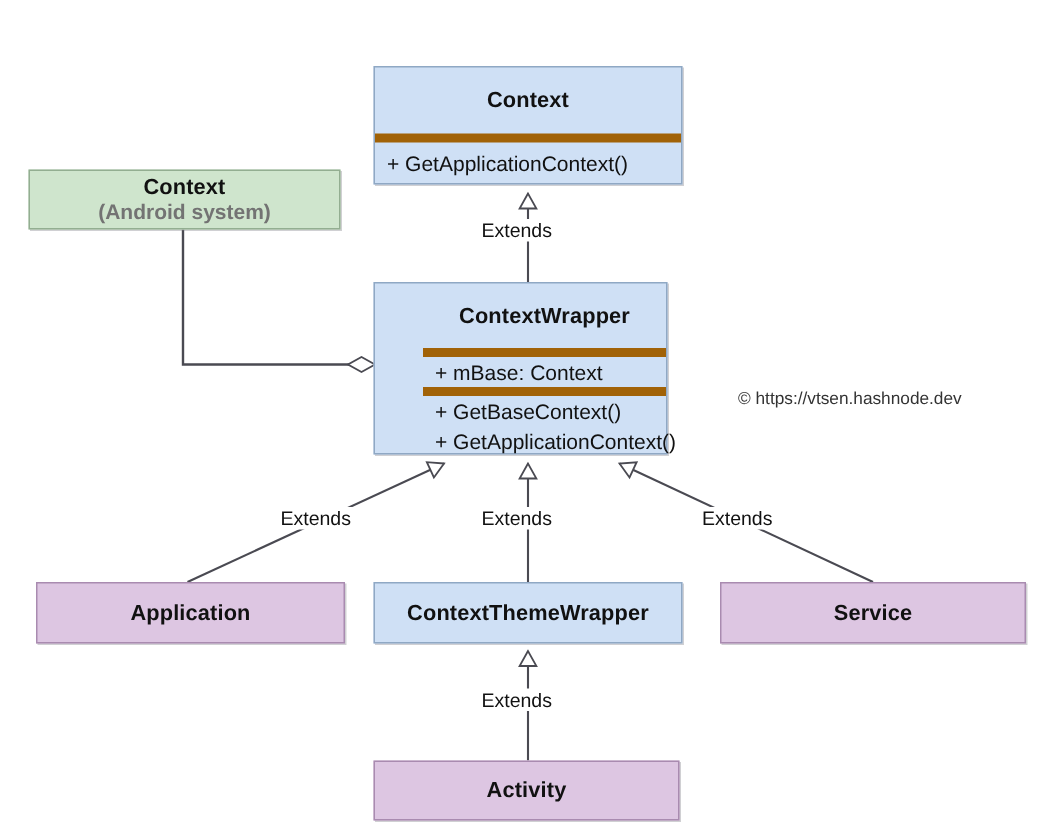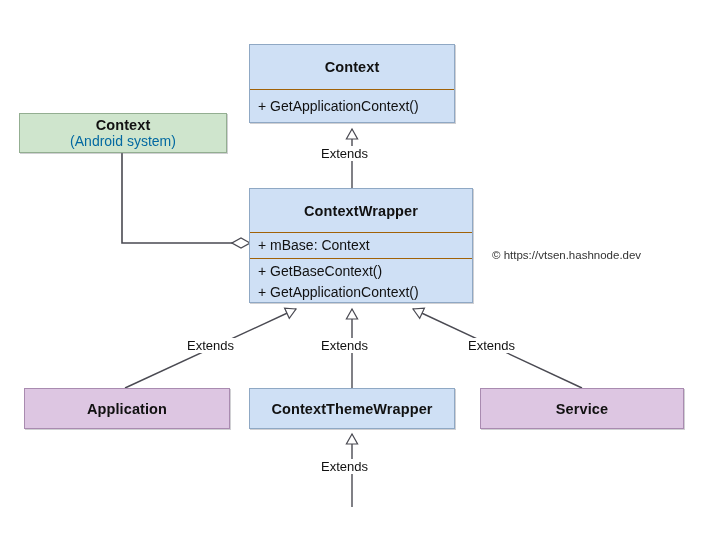--- a/index.html
+++ b/index.html
@@ -37,30 +37,31 @@
 
   .node .title {
     font-weight: bold;
     font-size: 14.5px;
     color: #111111;
     text-align: center;
     letter-spacing: 0.1px;
   }
   .node .subtitle {
     font-size: 14px;
-    color: #0369a1;
+    color: #737373;
     text-align: right;
+    font-weight: bold;
   }
   .compartment {
     box-sizing: border-box;
     display: flex;
     flex-direction: column;
     justify-content: center;
   }
-  .compartment.sep { border-top: 1px solid #a16207; }
+  .compartment.sep { border-top: 6px solid #a16207; }
   .compartment .member {
     font-size: 14px;
     color: #111111;
     padding-left: 8px;
     line-height: 1.45;
     white-space: nowrap;
   }
   .title-comp {
     display: flex;
     flex-direction: column;
@@ -74,20 +75,21 @@
     color: #111111;
     white-space: nowrap;
     background: #ffffff;
     padding: 0 2px;
   }
   .watermark {
     position: absolute;
     font-size: 11.5px;
     color: #333333;
     white-space: nowrap;
+    margin-top: 11px;
   }
 </style>
 </head>
 <body>
 
 <div id="canvas">
 
   <svg class="edges" viewBox="0 0 701 560">
     <defs>
       <marker id="hollow-triangle" markerWidth="14" markerHeight="14" refX="11" refY="7" orient="auto" markerUnits="userSpaceOnUse">
@@ -134,21 +136,21 @@
     </div>
   </div>
 
   <div class="node green" style="left:19px; top:113px; width:208px; height:40px;">
     <div class="title-comp">
       <div class="title">Context</div>
       <div class="subtitle">(Android system)</div>
     </div>
   </div>
 
-  <div class="node blue" style="left:249px; top:188px; width:224px; height:115px;">
+  <div class="node blue" style="left:249px; top:188px; width:196px; height:115px;padding-left:32px;">
     <div class="compartment" style="height:43px;">
       <div class="title-comp">
         <div class="title">ContextWrapper</div>
       </div>
     </div>
     <div class="compartment sep" style="height:26px;">
       <div class="member">+ mBase: Context</div>
     </div>
     <div class="compartment sep" style="height:46px;">
       <div class="member">+ GetBaseContext()</div>
@@ -167,20 +169,25 @@
       <div class="title">Service</div>
     </div>
   </div>
 
   <div class="node blue" style="left:249px; top:388px; width:206px; height:41px;">
     <div class="title-comp">
       <div class="title">ContextThemeWrapper</div>
     </div>
   </div>
 
+  <div class="node purple" style="left:249px; top:507px; width:204px; height:40px;">
+    <div class="title-comp">
+      <div class="title">Activity</div>
+    </div>
+  </div>
 
   <div class="edge-label" style="left:319px; top:146px;">Extends</div>
 
   <div class="edge-label" style="left:185px; top:338px;">Extends</div>
 
   <div class="edge-label" style="left:319px; top:338px;">Extends</div>
 
   <div class="edge-label" style="left:466px; top:338px;">Extends</div>
 
   <div class="edge-label" style="left:319px; top:459px;">Extends</div>

